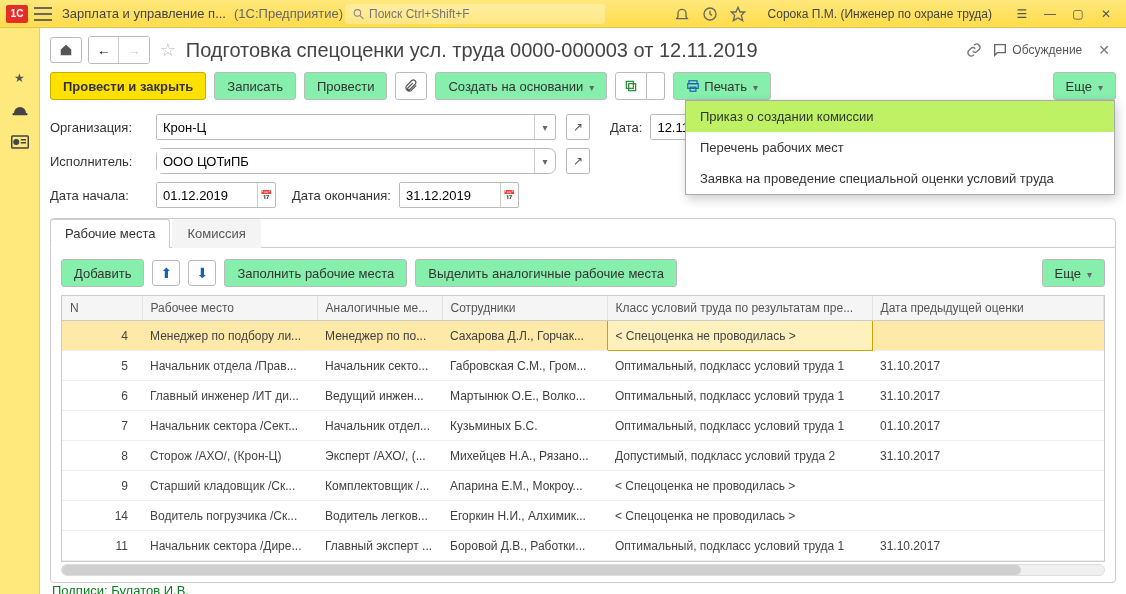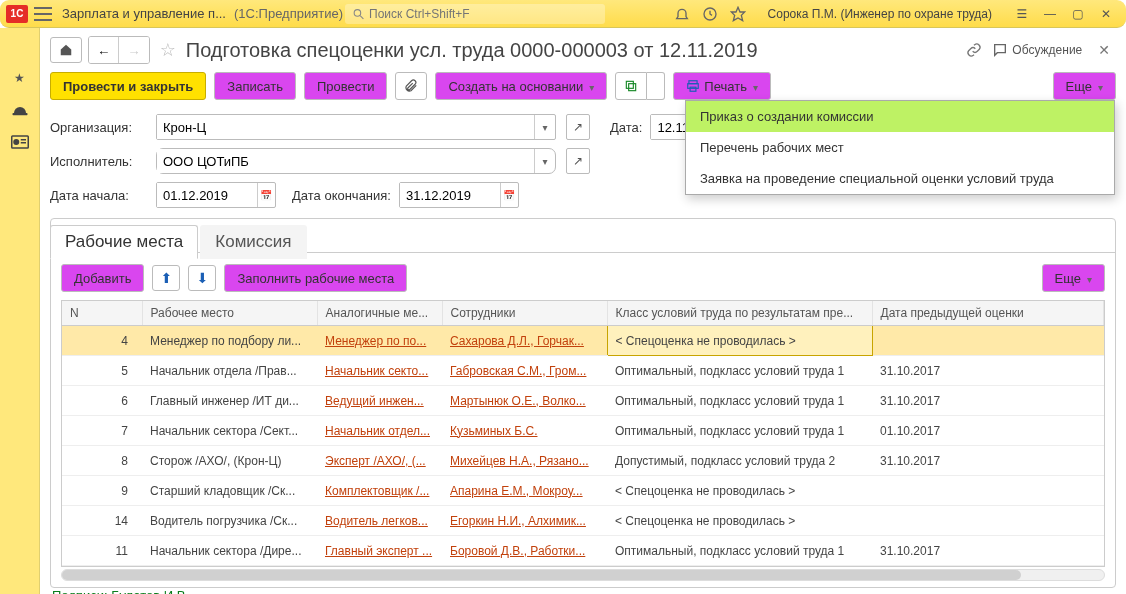--- a/index.html
+++ b/index.html
@@ -1,19 +1,19 @@
 <!DOCTYPE html>
 <html><head>
 <meta charset="utf-8">
 <style>
   * { box-sizing: border-box; margin: 0; padding: 0; font-family: Arial, sans-serif; }
   body { font-size: 12px; background: #fff; overflow: hidden; width: 1126px; height: 594px; }
   
   
-  .app-bar { height: 28px; background: linear-gradient(#ffe87c,#ffdc4a); display: flex; align-items: center; padding: 0 6px; border-bottom: 1px solid #d8c65a; border-radius: 9px; }
+  .app-bar { height: 28px; background: linear-gradient(#ffe87c,#ffdc4a); display: flex; align-items: center; padding: 0 6px; border-bottom: 1px solid #d8c65a; }
   .logo-1c { width: 22px; height: 18px; background: #e52d27; color: #fff; font-weight: bold; font-size: 10px; border-radius: 2px; display: inline-flex; align-items: center; justify-content: center; margin-right: 6px; }
   .app-bar .hamburger { width: 18px; height: 14px; display: inline-flex; flex-direction: column; justify-content: space-between; margin-right: 10px; cursor: pointer; }
   .app-bar .hamburger span { height: 2px; background: #666; }
   .app-bar .title { color: #444; font-size: 13px; margin-right: 8px; max-width: 180px; white-space: nowrap; overflow: hidden; text-overflow: ellipsis; }
   .app-bar .subtitle { color: #666; font-size: 13px; margin-right: 2px; }
   .search-wrap { flex: 0 0 auto; display: flex; align-items: center; border: 1px solid transparent; background: rgba(255,255,255,.3); border-radius: 3px; padding: 2px 6px; width: 260px; }
   .search-wrap svg { width:14px; height:14px; stroke:#888; fill:none; margin-right:4px;}
   .search-wrap input { background: transparent; border: none; outline: none; font-size: 12px; color:#888; width:100%; }
   .app-bar .spacer { flex: 1; }
   .app-bar .icon-btn { width:24px; height:24px; display:inline-flex; align-items:center; justify-content:center; color:#555; cursor:pointer; margin: 0 2px; }
@@ -34,21 +34,21 @@
   .single-btn { border:1px solid #bbb; border-radius:3px; }
   .star { color:#bbb; font-size:18px; margin:0 4px; cursor:pointer;}
   .doc-title { font-size:20px; color:#444; flex:1; white-space:nowrap; overflow:hidden; }
   .hdr-right { display:flex; align-items:center; gap:10px; }
   .hdr-right .link-icon { color:#777; cursor:pointer; font-size:14px;}
   .discuss { color:#555; cursor:pointer; display:flex; align-items:center; gap:4px;}
   .close-x { color:#777; cursor:pointer; font-size:14px; margin-left:6px; margin-right:6px;}
   
   
   .toolbar { display:flex; align-items:center; gap:8px; padding:4px 10px 10px 10px; position:relative;}
-  .tb-btn { border:1px solid #bbb; background:#d946ef; border-radius:3px; padding:5px 12px; cursor:pointer; font-size:13px; color:#333; height:28px; display:inline-flex; align-items:center; gap:4px;}
+  .tb-btn { border:1px solid #bbb; background:#86efac; border-radius:3px; padding:5px 12px; cursor:pointer; font-size:13px; color:#333; height:28px; display:inline-flex; align-items:center; gap:4px;}
   .tb-btn.primary { background:#ffe100; border-color:#c7ad00; font-weight:bold; }
   .tb-btn .caret::after{content:"▾"; font-size:10px; margin-left:2px; color:#666;}
   .tb-icon-btn { border:1px solid #bbb; background:#fff; border-radius:3px; width:32px; height:28px; display:inline-flex; align-items:center; justify-content:center; cursor:pointer;}
   .tb-split { display:inline-flex;}
   .tb-split .tb-icon-btn + .tb-icon-btn { border-left:none; border-top-left-radius:0; border-bottom-left-radius:0;}
   .tb-split .tb-icon-btn:first-child{border-top-right-radius:0;border-bottom-right-radius:0;}
   .toolbar .spacer{flex:1;}
   
   
   .print-menu { position:absolute; top:32px; left:645px; width:430px; background:#fff; border:1px solid #aaa; box-shadow:2px 4px 10px rgba(0,0,0,.2); z-index:10;}
@@ -59,34 +59,34 @@
   .form-row { display:flex; align-items:center; gap:8px; padding:4px 10px;}
   .form-row label { color:#333; font-size:13px; width:98px;}
   .fld { display:inline-flex; align-items:center; border:1px solid #bbb; border-radius:2px; height:26px; background:#fff;}
   .fld input { border:none; outline:none; padding:0 6px; font-size:13px; height:100%; width:100%;}
   .fld .afx { border-left:1px solid #ccc; width:22px; height:100%; display:inline-flex; align-items:center; justify-content:center; font-size:10px; color:#666; cursor:pointer;}
   .popout{ border:1px solid #bbb; border-radius:2px; width:24px; height:26px; display:inline-flex; align-items:center; justify-content:center; cursor:pointer; font-size:12px; color:#555; margin-left:2px;}
   
   
   .tabs-wrap{ margin:6px 10px 0 10px; border:1px solid #ccc; border-radius:4px; padding-bottom:6px;}
   .tabs { display:flex; border-bottom:1px solid #ccc; position:relative; top:-1px;}
-  .tab { padding:6px 14px; font-size:17px; color:#555; cursor:pointer; border:1px solid transparent; border-bottom:none; position:relative; top:7px; background:#f4f4f4; margin-right:2px; border-radius:3px 3px 0 0;}
+  .tab { padding:6px 14px; font-size:13px; color:#555; cursor:pointer; border:1px solid transparent; border-bottom:none; position:relative; top:1px; background:#f4f4f4; margin-right:2px; border-radius:3px 3px 0 0;}
   .tab:first-child{margin-left:-1px;}
   .tab.active { background:#fff; border-color:#ccc; color:#333; border-top:1px solid #ccc; border-left:1px solid #ccc; border-right:1px solid #ccc; border-bottom:1px solid #fff;}
   
   .tab-toolbar{ display:flex; align-items:center; gap:8px; padding:10px 10px 8px 10px;}
   .tab-toolbar .spacer{flex:1;}
   .arrow-btn{ border:1px solid #bbb; background:#fff; border-radius:3px; width:28px; height:26px; display:inline-flex; align-items:center; justify-content:center; cursor:pointer; color:#1b5fb5; font-size:14px;}
   
   
   .grid { margin:0 10px; border:1px solid #ccc; }
   .grid table { width:100%; border-collapse:collapse; table-layout:fixed;}
   .grid th { background:#f5f5f5; text-align:left; font-weight:normal; color:#555; padding:5px 8px; border-right:1px solid #e3e3e3; border-bottom:1px solid #ccc; font-size:12px; white-space:nowrap; overflow:hidden; text-overflow:ellipsis;}
   .grid td { padding:6px 8px; border-bottom:1px solid #eee; color:#444; font-size:12px; white-space:nowrap; overflow:hidden; text-overflow:ellipsis; height:30px;}
-  .grid td a { color:#c2410c; text-decoration:underline; cursor:pointer;}
+  .grid td a { color:#404040; cursor:pointer;}
   .grid tr.selected td { background:#ffe9a8; }
   .grid tr.selected td.klass { border:1px solid #c8a400; background:#fff1bd;}
   .grid .num { text-align:right; padding-right:14px;}
   
   .hscroll{ margin:2px 10px 0; height:12px; background:#f0f0f0; border:1px solid #ddd; border-radius:6px; position:relative;}
   .hscroll .thumb{ position:absolute; left:0; top:0; bottom:0; width:92%; background:#d0d0d0; border-radius:6px;}
   
   .signatures { margin:8px 12px; color:#0a7d1c; text-decoration:underline dotted; font-size:13px; cursor:pointer; border-bottom:1px dashed #0a7d1c; display:inline;}
   
   svg{display:block;}
@@ -272,20 +272,21 @@
     <div class="tabs">
       <div class="tab active">Рабочие места</div>
       <div class="tab">Комиссия</div>
     </div>
 
     <div class="tab-toolbar">
       <button class="tb-btn">Добавить</button>
       <button class="arrow-btn">⬆</button>
       <button class="arrow-btn">⬇</button>
       <button class="tb-btn">Заполнить рабочие места</button>
+      <button class="tb-btn">Выделить аналогичные рабочие места</button>
       <div class="spacer"></div>
       <button class="tb-btn">
           <span>Еще</span>
           <span class="caret"></span>
         </button>
     </div>
 
     <div class="grid">
       <table>
         <colgroup>

